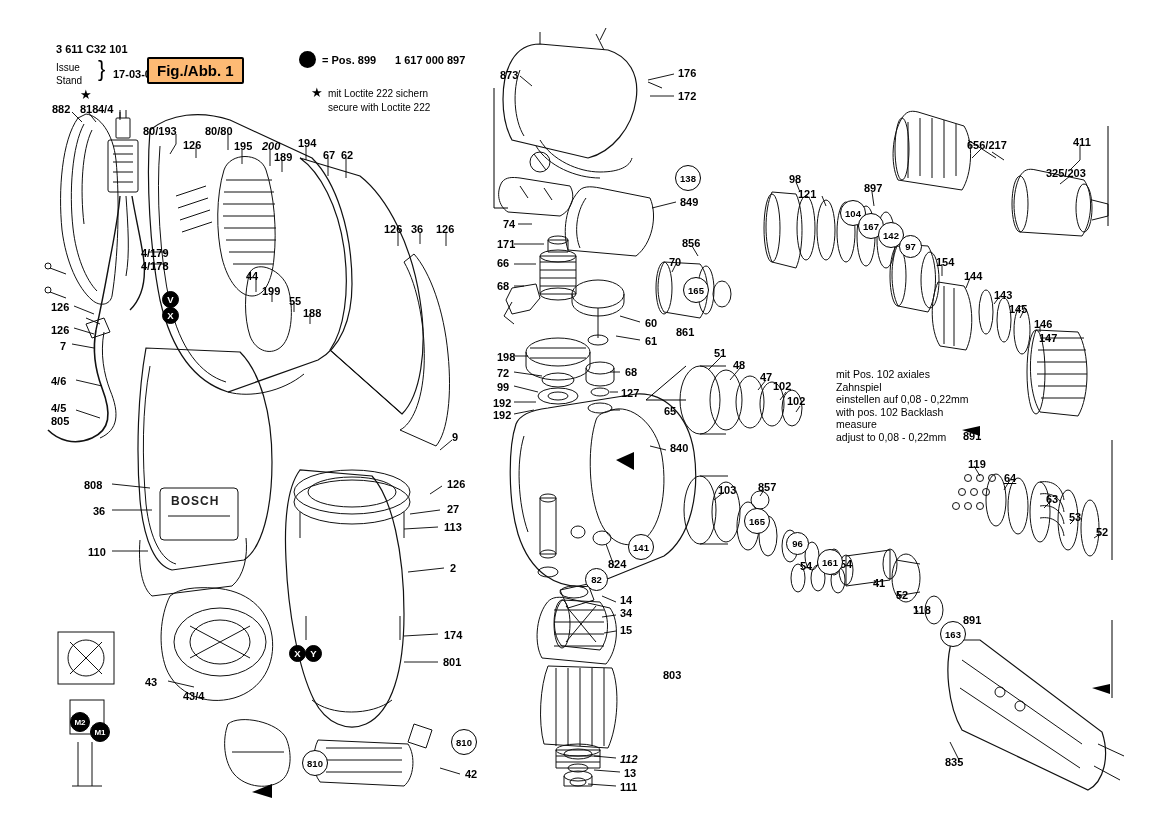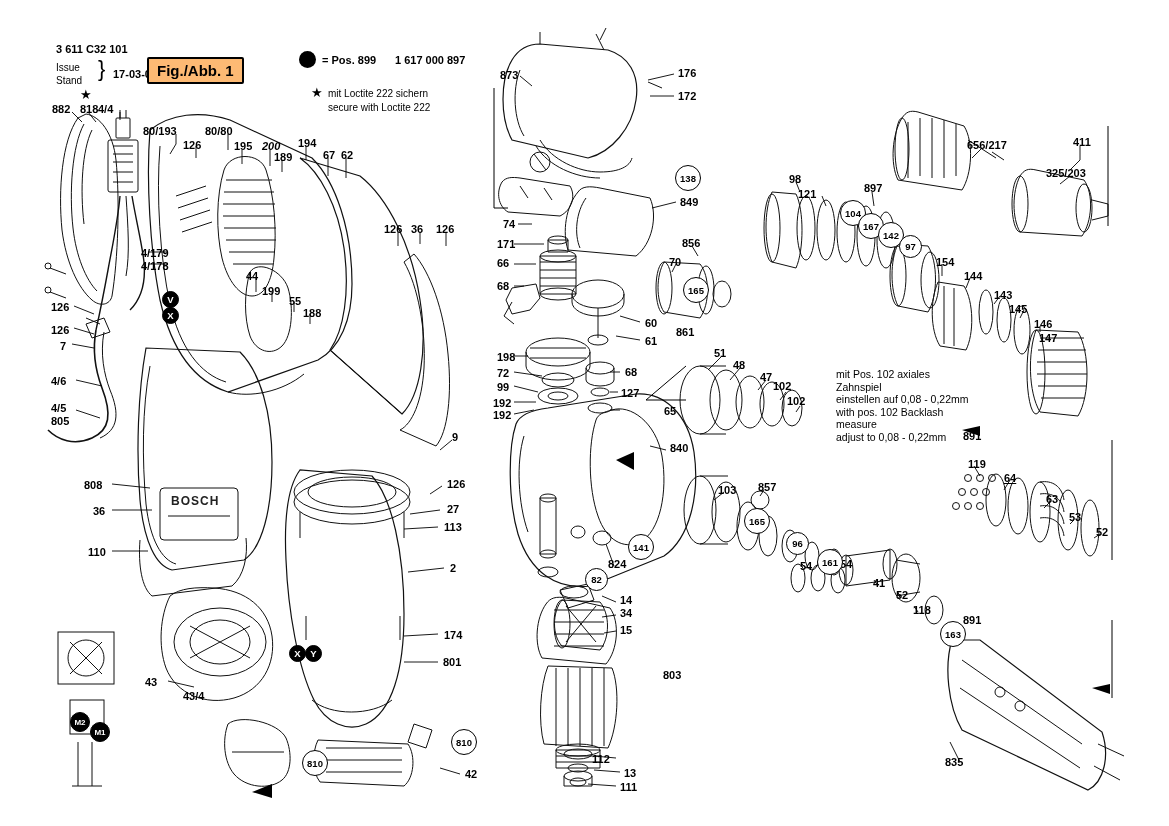--- a/index.html
+++ b/index.html
@@ -474,21 +474,21 @@
       <div class="lbl" style="left: 800px; top: 561px;">54</div>
       <div class="lbl" style="left: 840px; top: 559px;">54</div>
       <div class="lbl" style="left: 873px; top: 578px;">41</div>
       <div class="lbl" style="left: 896px; top: 590px;">52</div>
       <div class="lbl" style="left: 913px; top: 605px;">118</div>
       <div class="lbl" style="left: 608px; top: 559px;">824</div>
       <div class="lbl" style="left: 620px; top: 595px;">14</div>
       <div class="lbl" style="left: 620px; top: 608px;">34</div>
       <div class="lbl" style="left: 620px; top: 625px;">15</div>
       <div class="lbl" style="left: 663px; top: 670px;">803</div>
-      <div class="lbl" style="left: 592px; top: 754px;">112</div>
+      <div class="lbl" style="left: 620px; top: 754px; font-style: italic;">112</div>
       <div class="lbl" style="left: 624px; top: 768px;">13</div>
       <div class="lbl" style="left: 620px; top: 782px;">111</div>
       <div class="lbl" style="left: 945px; top: 757px;">835</div>
       <div class="lbl" style="left: 963px; top: 431px;">891</div>
       <div class="lbl" style="left: 963px; top: 615px;">891</div>
       <div class="lbl" style="left: 968px; top: 459px;">119</div>
       <div class="lbl" style="left: 1004px; top: 473px; text-decoration: underline;">64</div>
       <div class="lbl" style="left: 1046px; top: 494px;">63</div>
       <div class="lbl" style="left: 1069px; top: 512px;">53</div>
       <div class="lbl" style="left: 1096px; top: 527px;">52</div>

